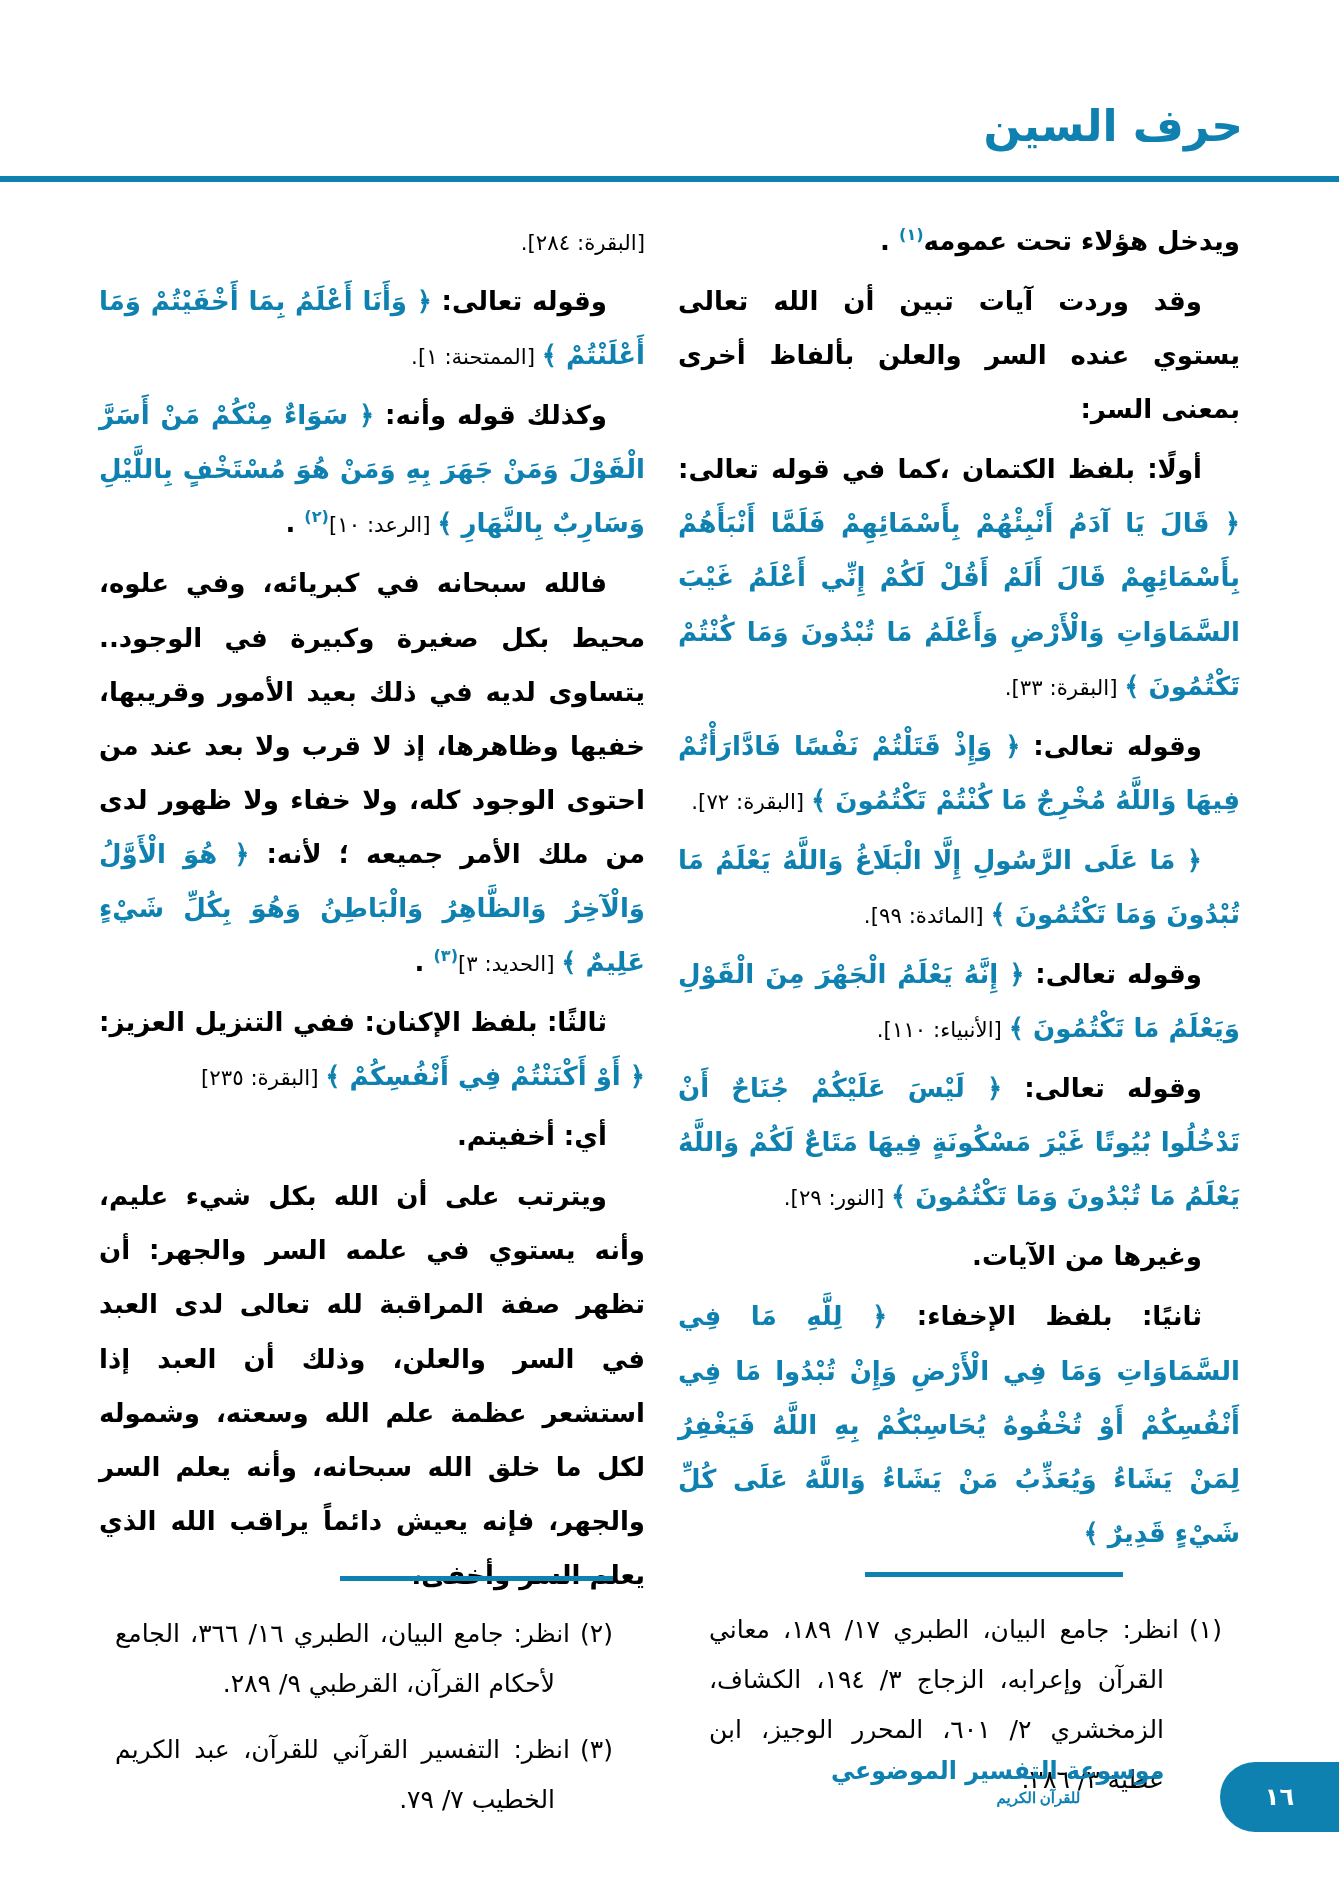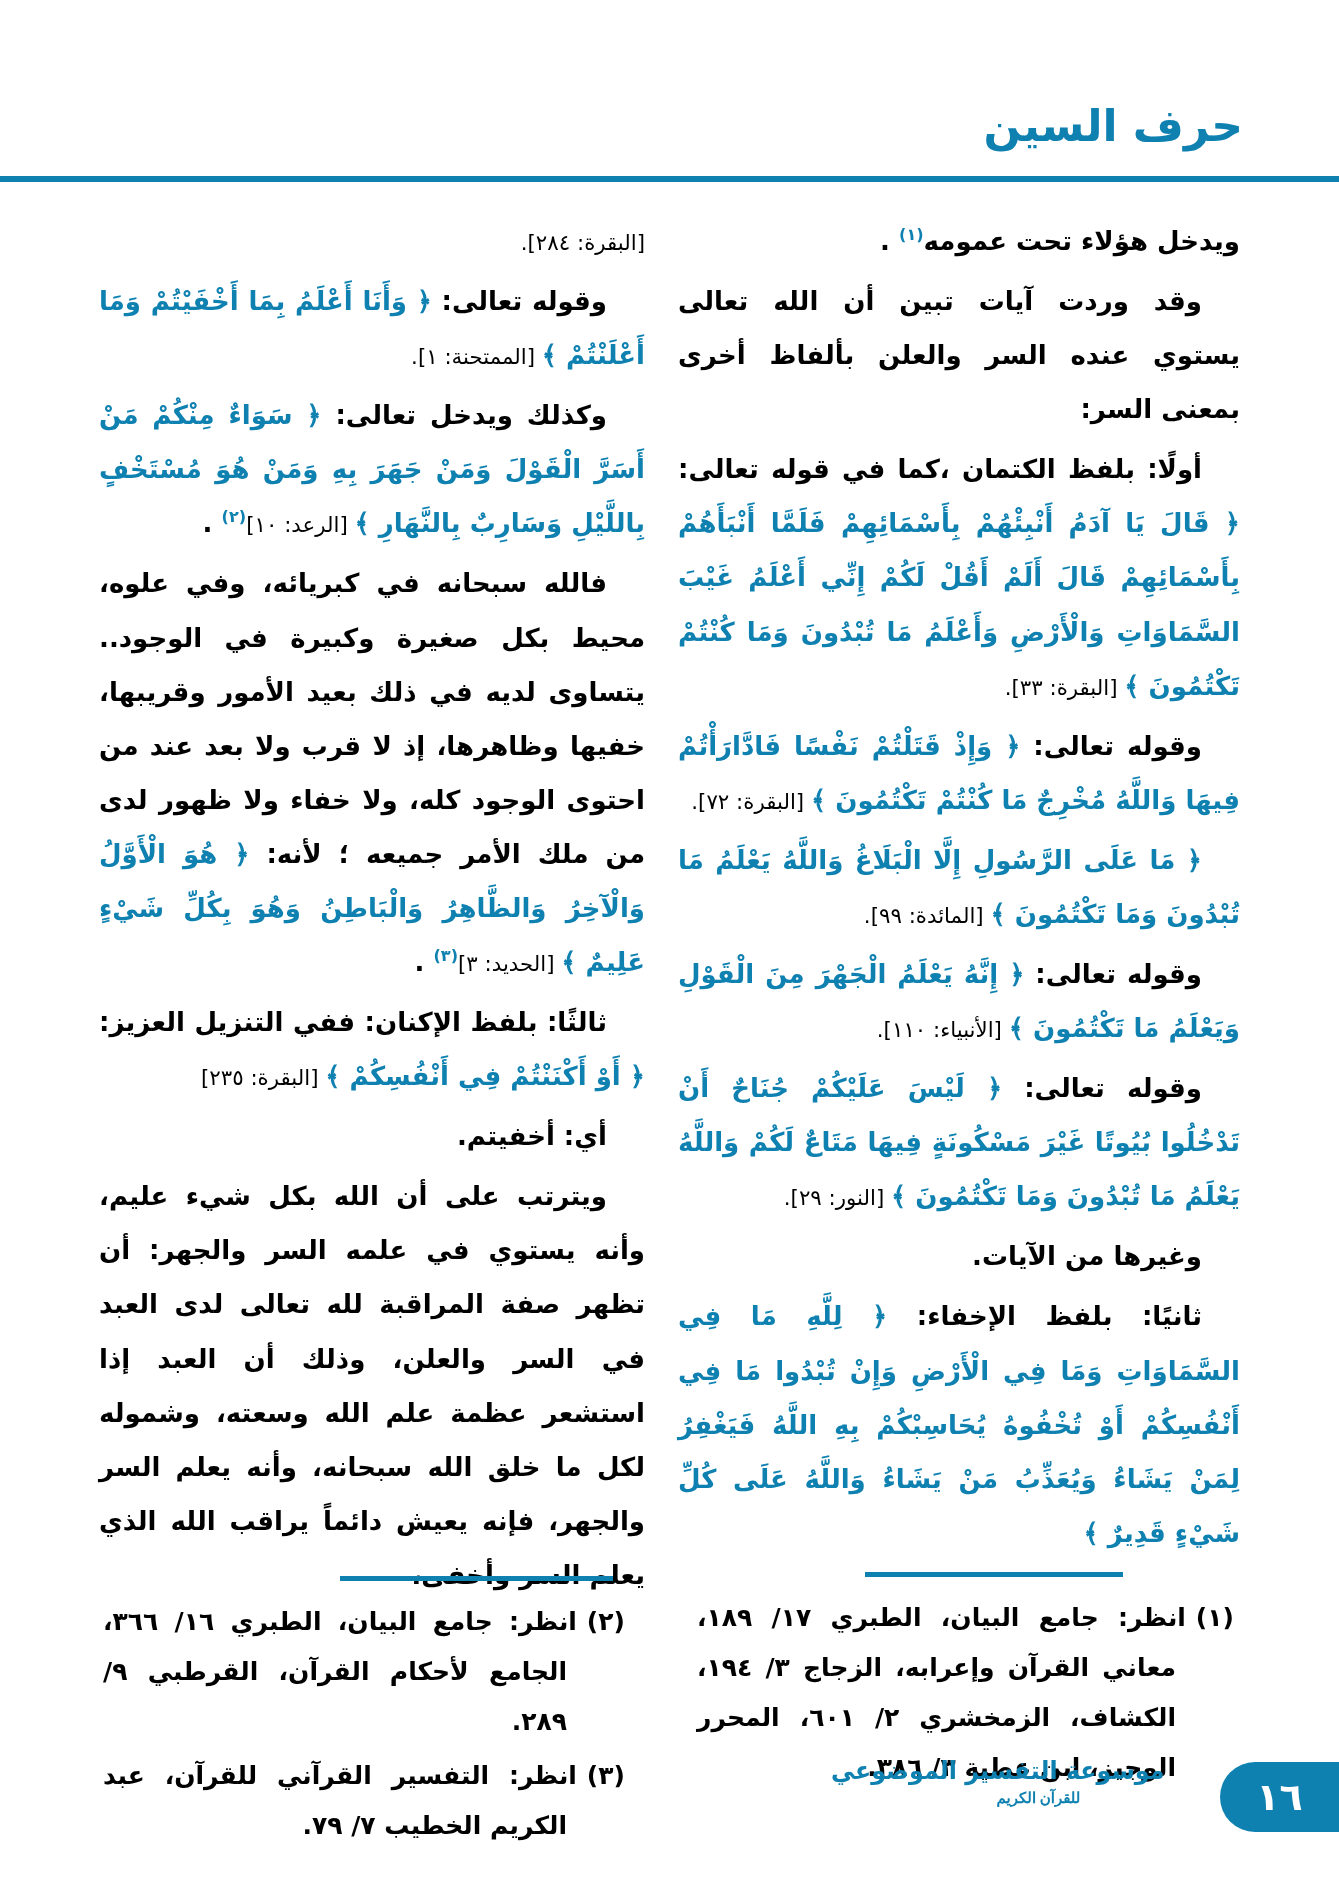--- a/index.html
+++ b/index.html
@@ -62,21 +62,21 @@
   .fn-rule-right{top:1572px;right:216px;width:258px;}
   .fn-rule-left{top:1576px;left:340px;width:273px;}
   .fn-block{
     position:absolute;
     font-size:25px;font-weight:normal;
     line-height:2.0;text-align:justify;
   }
   .fn-right{top:1589px;right:101px;width:545px;}
   .fn-left{top:1593px;left:99px;width:530px;}
   .fn-item{
-    padding-right:58px;text-indent:-58px;margin:4px;font-weight:bold;
+    padding-right:58px;text-indent:-58px;margin:16px;
   }
   .fn-item .fn-marker{color:var(--ink);margin-left:10px;}
   
   .footer-logo{
     position:absolute;
     right:168px;top:1756px;width:265px;
     text-align:center;color:var(--accent);
     font-weight:bold;
   }
   .logo-line1{
@@ -85,21 +85,21 @@
     letter-spacing:-1px;
   }
   .logo-line2{font-size:15px;margin-top:4px;letter-spacing:1px;font-family:Liberation Serif, serif;}
   .page-pill{
     position:absolute;
     right:0;top:1762px;
     width:119px;height:70px;
     background:var(--accent);
     border-radius:36px 0 0 36px;
     display:flex;align-items:center;justify-content:center;
-    color:#ffffff;font-size:38px;font-weight:bold;
+    color:#ffffff;font-size:24px;font-weight:bold;
   }
 </style>
 </head>
 <body>
 
 <div class="page">
 
   <div class="header-title">حرف السين</div>
   <div class="header-rule"></div>
 
@@ -110,21 +110,21 @@
       <div class="para indent"><span class="seg-n">وقوله تعالى: </span><span class="seg-q">﴿ وَإِذْ قَتَلْتُمْ نَفْسًا فَادَّارَأْتُمْ فِيهَا وَاللَّهُ مُخْرِجٌ مَا كُنْتُمْ تَكْتُمُونَ ﴾</span><span class="seg-r"> [البقرة: ٧٢].</span></div>
       <div class="para indent"><span class="seg-q">﴿ مَا عَلَى الرَّسُولِ إِلَّا الْبَلَاغُ وَاللَّهُ يَعْلَمُ مَا تُبْدُونَ وَمَا تَكْتُمُونَ ﴾</span><span class="seg-r"> [المائدة: ٩٩].</span></div>
       <div class="para indent"><span class="seg-n">وقوله تعالى: </span><span class="seg-q">﴿ إِنَّهُ يَعْلَمُ الْجَهْرَ مِنَ الْقَوْلِ وَيَعْلَمُ مَا تَكْتُمُونَ ﴾</span><span class="seg-r"> [الأنبياء: ١١٠].</span></div>
       <div class="para indent"><span class="seg-n">وقوله تعالى: </span><span class="seg-q">﴿ لَيْسَ عَلَيْكُمْ جُنَاحٌ أَنْ تَدْخُلُوا بُيُوتًا غَيْرَ مَسْكُونَةٍ فِيهَا مَتَاعٌ لَكُمْ وَاللَّهُ يَعْلَمُ مَا تُبْدُونَ وَمَا تَكْتُمُونَ ﴾</span><span class="seg-r"> [النور: ٢٩].</span></div>
       <div class="para indent"><span class="seg-n">وغيرها من الآيات.</span></div>
       <div class="para indent"><span class="seg-n">ثانيًا: بلفظ الإخفاء: </span><span class="seg-q">﴿ لِلَّهِ مَا فِي السَّمَاوَاتِ وَمَا فِي الْأَرْضِ وَإِنْ تُبْدُوا مَا فِي أَنْفُسِكُمْ أَوْ تُخْفُوهُ يُحَاسِبْكُمْ بِهِ اللَّهُ فَيَغْفِرُ لِمَنْ يَشَاءُ وَيُعَذِّبُ مَنْ يَشَاءُ وَاللَّهُ عَلَى كُلِّ شَيْءٍ قَدِيرٌ ﴾</span></div>
     </div>
   <div class="col col-left" id="col-left">
       <div class="para"><span class="seg-r">[البقرة: ٢٨٤].</span></div>
       <div class="para indent"><span class="seg-n">وقوله تعالى: </span><span class="seg-q">﴿ وَأَنَا أَعْلَمُ بِمَا أَخْفَيْتُمْ وَمَا أَعْلَنْتُمْ ﴾</span><span class="seg-r"> [الممتحنة: ١].</span></div>
-      <div class="para indent"><span class="seg-n">وكذلك ويدخل تعالى: </span><span class="seg-q">﴿ سَوَاءٌ مِنْكُمْ مَنْ أَسَرَّ الْقَوْلَ وَمَنْ جَهَرَ بِهِ وَمَنْ هُوَ مُسْتَخْفٍ بِاللَّيْلِ وَسَارِبٌ بِالنَّهَارِ ﴾</span><span class="seg-r"> [الرعد: ١٠]</span><span class="seg-fm">(٢)</span><span class="seg-n"> .</span></div>
+      <div class="para indent"><span class="seg-n">وكذلك قوله وأنه: </span><span class="seg-q">﴿ سَوَاءٌ مِنْكُمْ مَنْ أَسَرَّ الْقَوْلَ وَمَنْ جَهَرَ بِهِ وَمَنْ هُوَ مُسْتَخْفٍ بِاللَّيْلِ وَسَارِبٌ بِالنَّهَارِ ﴾</span><span class="seg-r"> [الرعد: ١٠]</span><span class="seg-fm">(٢)</span><span class="seg-n"> .</span></div>
       <div class="para indent"><span class="seg-n">فالله سبحانه في كبريائه، وفي علوه، محيط بكل صغيرة وكبيرة في الوجود.. يتساوى لديه في ذلك بعيد الأمور وقريبها، خفيها وظاهرها، إذ لا قرب ولا بعد عند من احتوى الوجود كله، ولا خفاء ولا ظهور لدى من ملك الأمر جميعه ؛ لأنه: </span><span class="seg-q">﴿ هُوَ الْأَوَّلُ وَالْآخِرُ وَالظَّاهِرُ وَالْبَاطِنُ وَهُوَ بِكُلِّ شَيْءٍ عَلِيمٌ ﴾</span><span class="seg-r"> [الحديد: ٣]</span><span class="seg-fm">(٣)</span><span class="seg-n"> .</span></div>
       <div class="para indent"><span class="seg-n">ثالثًا: بلفظ الإكنان: ففي التنزيل العزيز: </span><span class="seg-q">﴿ أَوْ أَكْنَنْتُمْ فِي أَنْفُسِكُمْ ﴾</span><span class="seg-r"> [البقرة: ٢٣٥]</span></div>
       <div class="para indent"><span class="seg-n">أي: أخفيتم.</span></div>
       <div class="para indent"><span class="seg-n">ويترتب على أن الله بكل شيء عليم، وأنه يستوي في علمه السر والجهر: أن تظهر صفة المراقبة لله تعالى لدى العبد في السر والعلن، وذلك أن العبد إذا استشعر عظمة علم الله وسعته، وشموله لكل ما خلق الله سبحانه، وأنه يعلم السر والجهر، فإنه يعيش دائماً يراقب الله الذي يعلم السر وأخفى،</span></div>
     </div>
 
   <div class="fn-rule fn-rule-right"></div>
   <div class="fn-rule fn-rule-left"></div>
 
   <div class="fn-block fn-right" id="fn-right">

